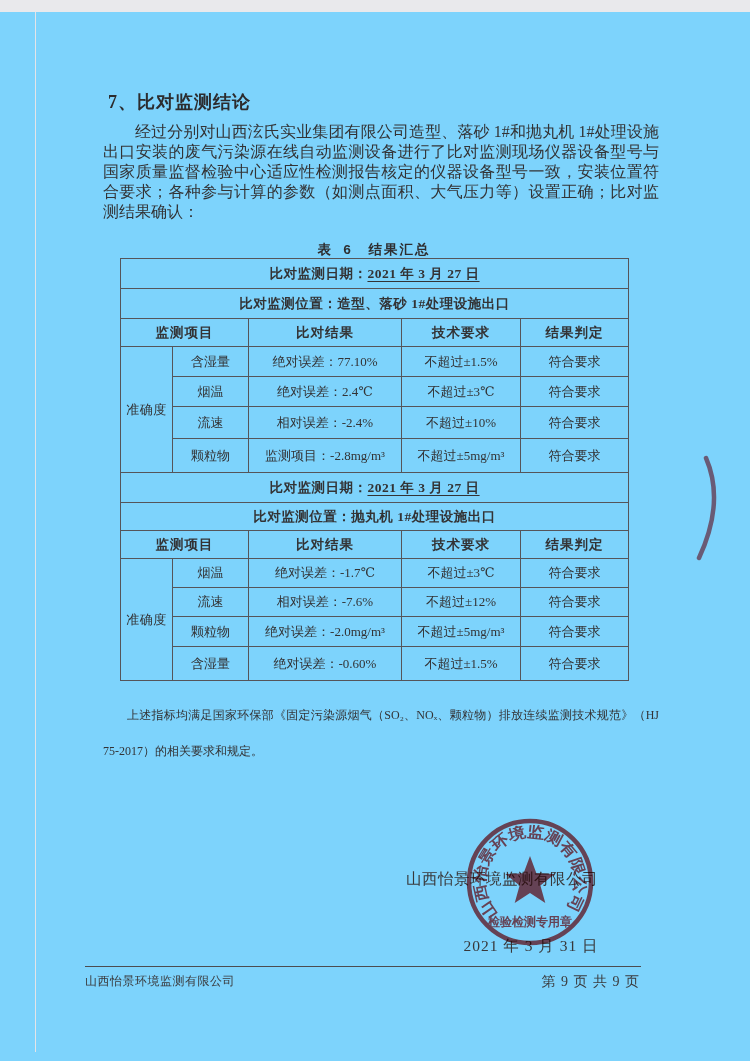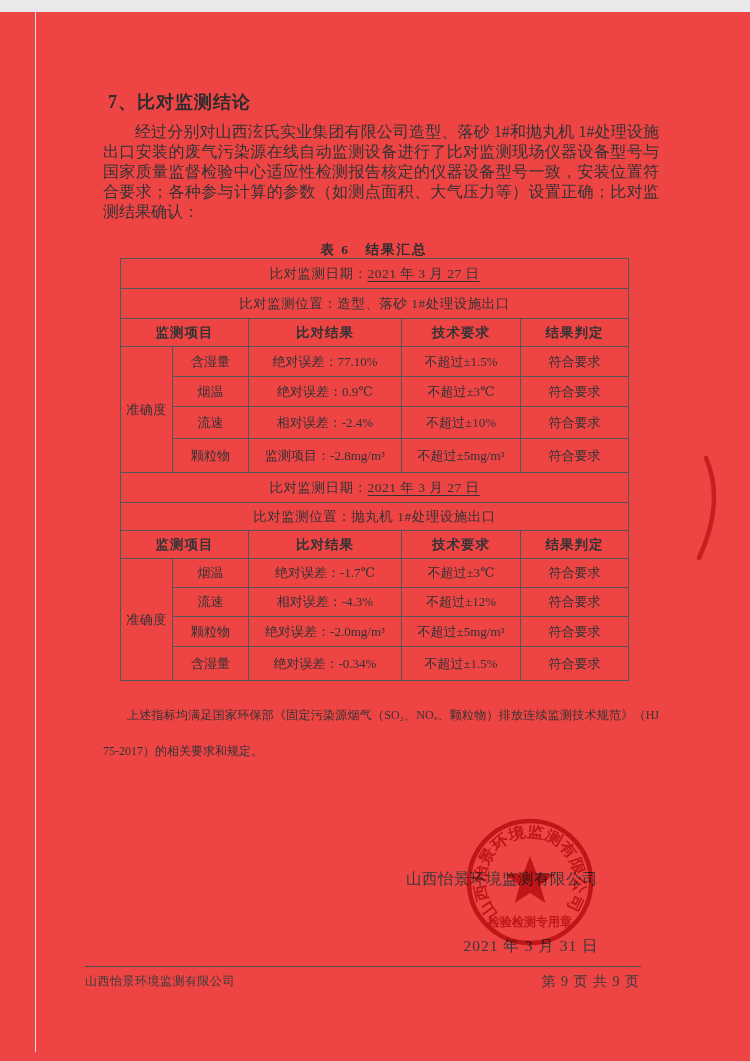--- a/index.html
+++ b/index.html
@@ -6,55 +6,56 @@
   body{
     width:750px;height:1061px;
     background:#fbfbfc;
     font-family:"Liberation Serif","DejaVu Serif",serif;
     color:#333335;
     position:relative;
     overflow:hidden;
   }
   .page{
     position:absolute;left:0;top:0;width:750px;height:1061px;
-    background:#ef4444;
+    background:#7dd3fc;
   }
   .scan-top-edge{position:absolute;left:0;top:0;width:750px;height:12px;background:#e9e9ec;}
   .scan-left-edge{position:absolute;left:35px;top:12px;width:1px;height:1040px;background:#e4e4e8;}
   .abs{position:absolute;}
 
   .section-title{
     left:108px;top:90px;width:500px;
     font-size:18px;font-weight:bold;color:#2c2c2e;
     letter-spacing:1px;
   }
   .intro{
     left:103px;top:122px;width:556px;
     font-size:16px;line-height:20px;
     text-align:justify;text-indent:2em;
     color:#333335;
   }
   .caption{
     left:120px;top:241px;width:508px;
     text-align:center;font-size:13.5px;font-weight:bold;color:#2e2e30;
     letter-spacing:2px;
+    font-family:Liberation Mono, monospace;
   }
 
   table.cmp{
     position:absolute;left:120px;top:258px;width:508px;
     border-collapse:collapse;table-layout:fixed;
     font-size:13px;color:#333335;
   }
   table.cmp td,table.cmp th{
     border:1px solid #55555a;
     text-align:center;vertical-align:middle;
     padding:0 2px;overflow:hidden;
     font-weight:normal;
   }
-  table.cmp .info{font-weight:400;font-size:13.5px;letter-spacing:.5px;}
+  table.cmp .info{font-weight:700;font-size:13.5px;letter-spacing:.5px;}
   table.cmp .hdr th{font-weight:600;font-size:13.5px;letter-spacing:1px;margin-left:37px;}
   .u{text-decoration:underline;text-underline-offset:3px;}
   .cat{letter-spacing:.5px;}
 
   .conclusion{
     left:103px;top:697px;width:556px;
     font-size:12px;line-height:36px;
     text-align:justify;text-indent:2em;
     color:#333335;
   }
@@ -114,21 +115,21 @@
     </tr>
     <tr style="height:30px">
       <td rowspan="4" class="cat">准确度</td>
       <td>含湿量</td>
       <td>绝对误差：77.10%</td>
       <td>不超过±1.5%</td>
       <td>符合要求</td>
     </tr>
     <tr style="height:30px">
       <td>烟温</td>
-      <td>绝对误差：0.9℃</td>
+      <td>绝对误差：2.4℃</td>
       <td>不超过±3℃</td>
       <td>符合要求</td>
     </tr>
     <tr style="height:32px">
       <td>流速</td>
       <td>相对误差：-2.4%</td>
       <td>不超过±10%</td>
       <td>符合要求</td>
     </tr>
     <tr style="height:34px">
@@ -152,33 +153,33 @@
     </tr>
     <tr style="height:29px">
       <td rowspan="4" class="cat">准确度</td>
       <td>烟温</td>
       <td>绝对误差：-1.7℃</td>
       <td>不超过±3℃</td>
       <td>符合要求</td>
     </tr>
     <tr style="height:29px">
       <td>流速</td>
-      <td>相对误差：-4.3%</td>
+      <td>相对误差：-7.6%</td>
       <td>不超过±12%</td>
       <td>符合要求</td>
     </tr>
     <tr style="height:30px">
       <td>颗粒物</td>
       <td>绝对误差：-2.0mg/m³</td>
       <td>不超过±5mg/m³</td>
       <td>符合要求</td>
     </tr>
     <tr style="height:34px">
       <td>含湿量</td>
-      <td>绝对误差：-0.34%</td>
+      <td>绝对误差：-0.60%</td>
       <td>不超过±1.5%</td>
       <td>符合要求</td>
     </tr>
   </tbody>
     </table>
 
   <div class="abs conclusion">上述指标均满足国家环保部《固定污染源烟气（SO₂、NOₓ、颗粒物）排放连续监测技术规范》（HJ 75-2017）的相关要求和规定。</div>
 
   <div class="abs sig-company">山西怡景环境监测有限公司</div>
   <div class="abs sig-date">2021 年 3 月 31 日</div>

